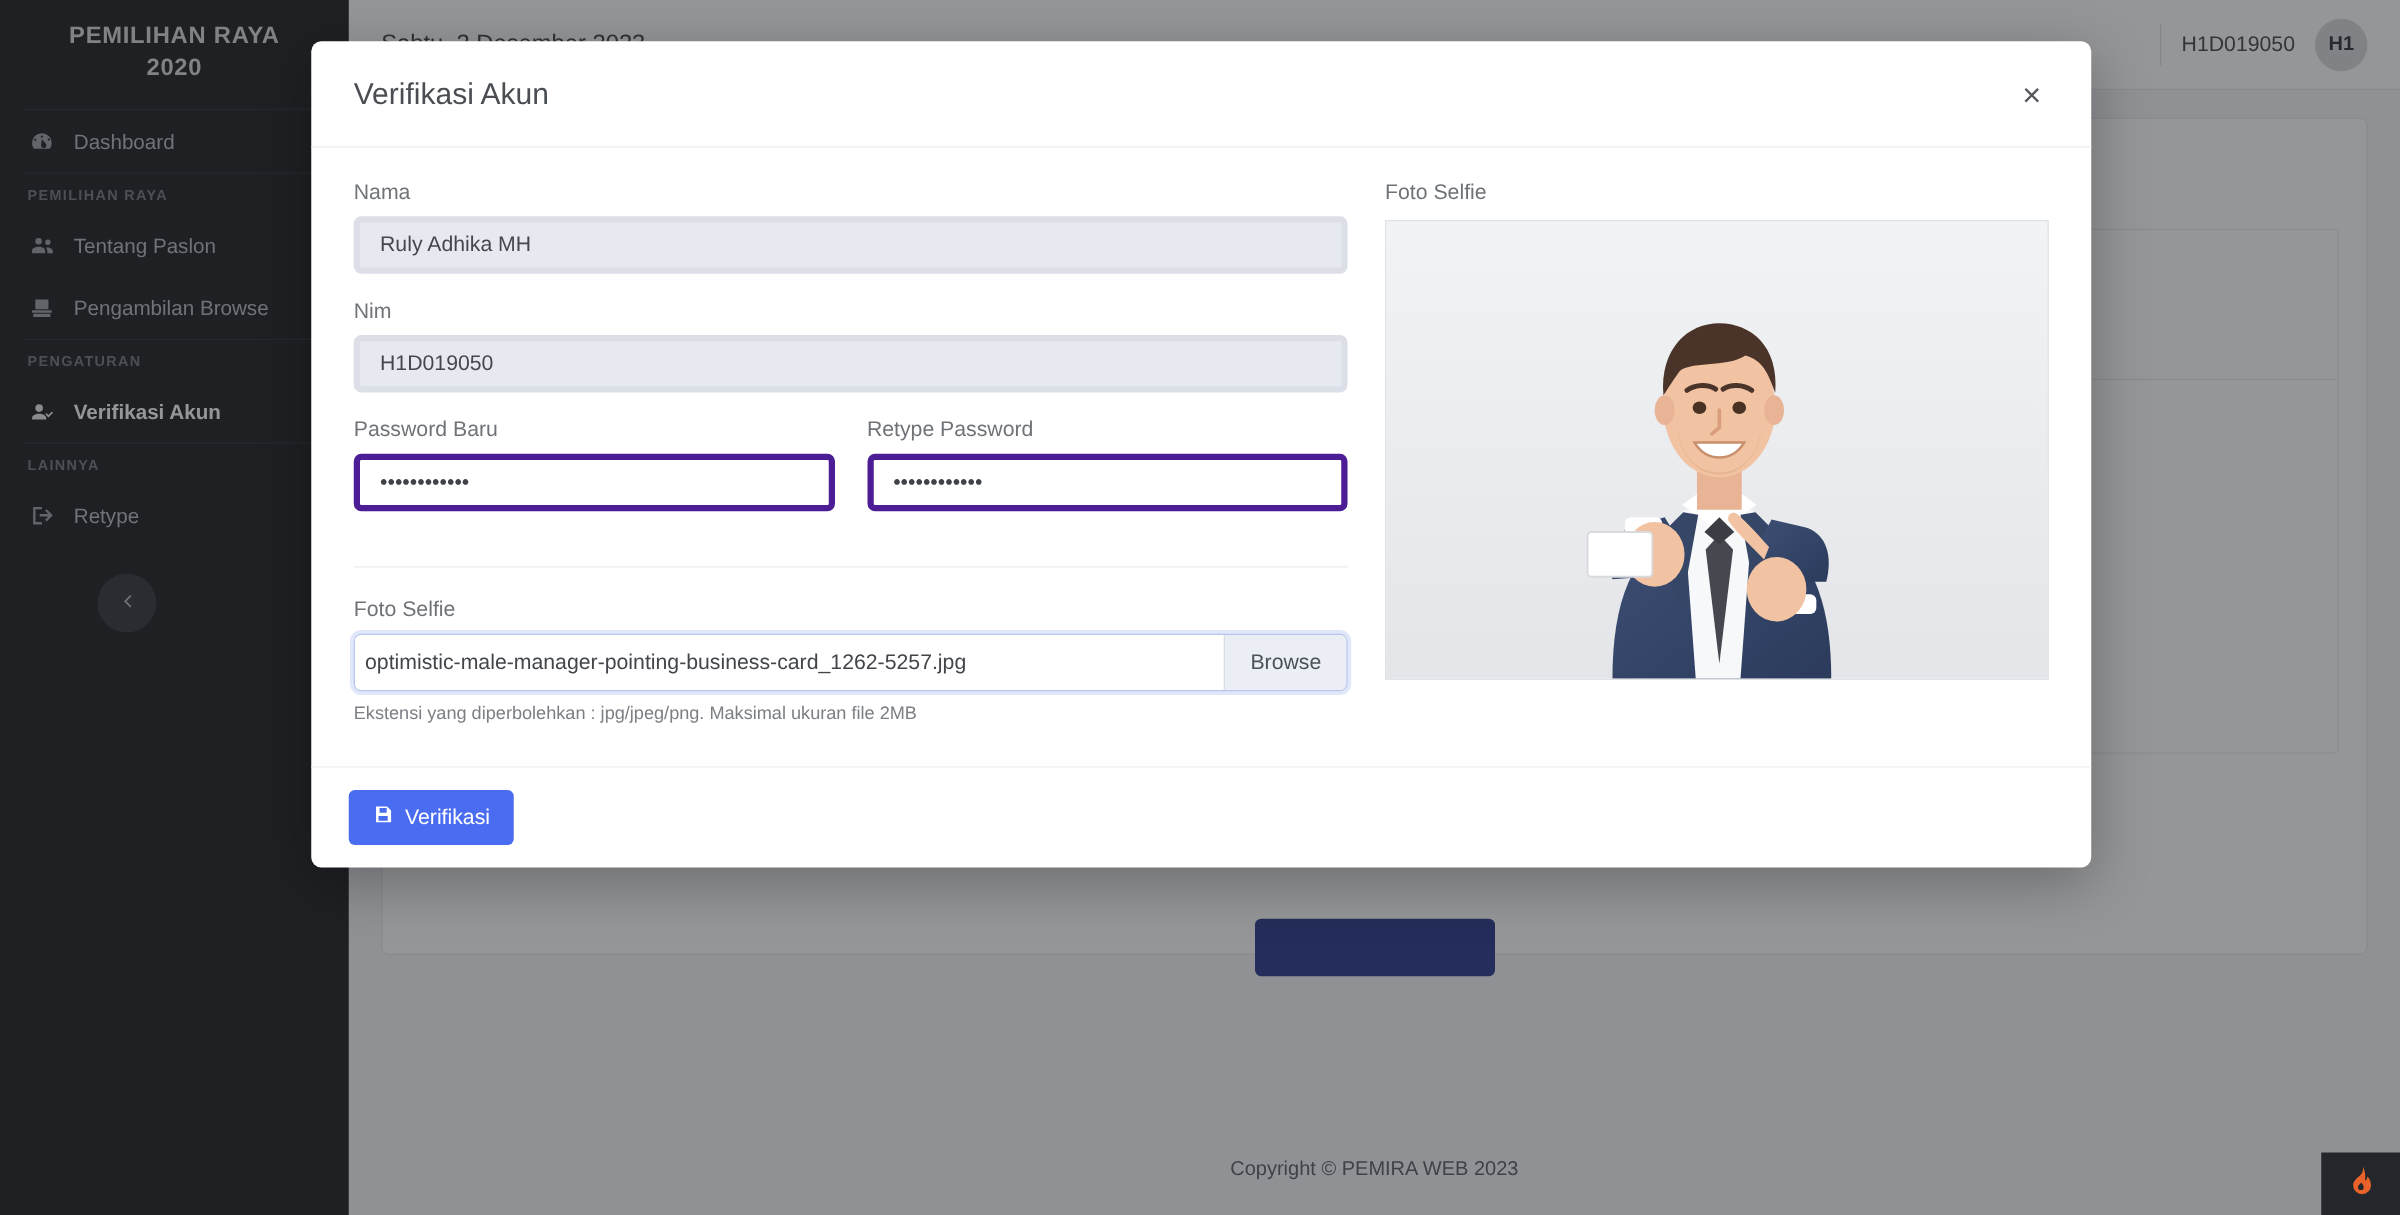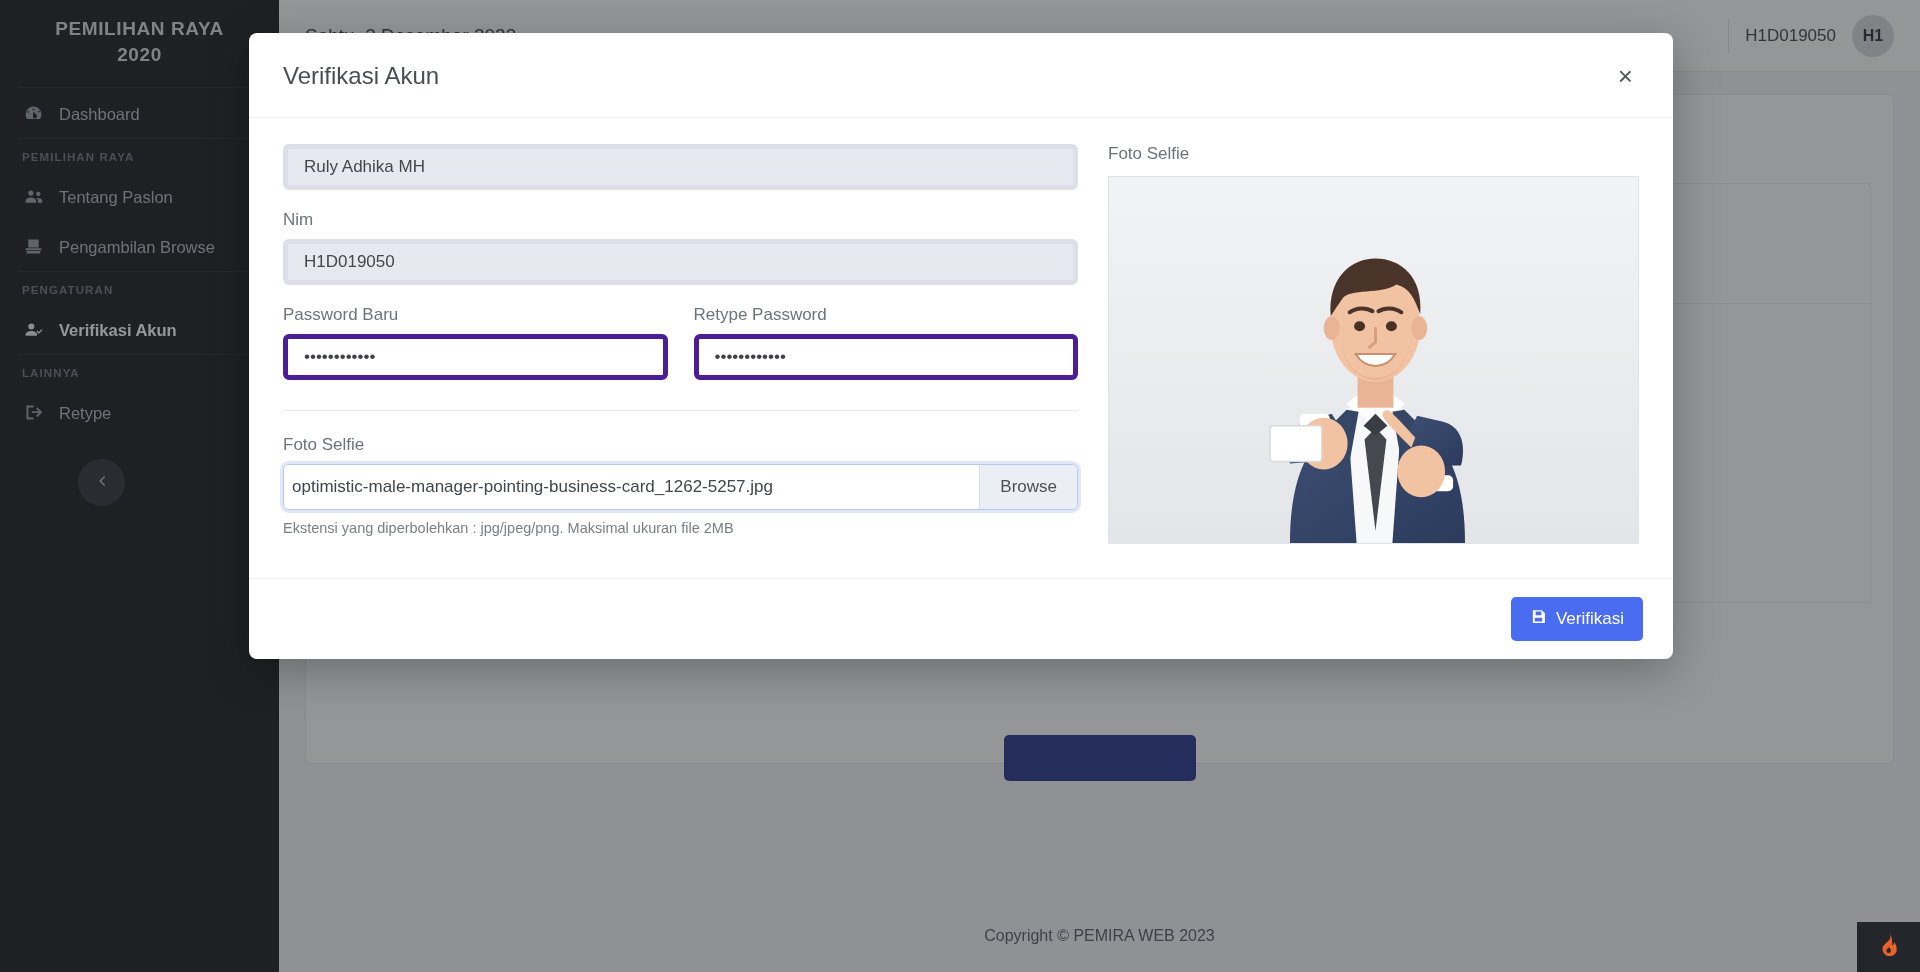--- a/index.html
+++ b/index.html
@@ -222,21 +222,21 @@
     font-family: "Liberation Sans", sans-serif;
     outline: none;
   }
   .inp.readonly {
     background: #e7e9f0;
     border-color: #dcdfe8;
     color: #44484d;
   }
   .fld { margin-bottom: 20px; }
   .row2 { display: flex; gap: 26px; }
-  .row2 > .fld { flex: 1; margin-bottom: 0; }
+  .row2 > .fld { flex: 1; margin-bottom: 14px; }
 
   .hr {
     border: none;
     border-top: 1px solid #e9ebee;
     margin: 30px 0 24px;
   }
 
   .file-wrap {
     display: flex;
     width: 100%;
@@ -282,21 +282,20 @@
     overflow: hidden;
     position: relative;
     background: #eef0f2;
   }
   .selfie-frame svg { width: 100%; height: 100%; display: block; }
 
   .modal-footer {
     border-top: 1px solid #eceef0;
     padding: 18px 30px;
     display: flex;
-    justify-content: flex-end;
   }
   .btn-primary {
     display: inline-flex;
     align-items: center;
     gap: 9px;
     background: #4a6cf0;
     color: #ffffff;
     border: none;
     border-radius: 5px;
     padding: 11px 19px;
@@ -417,20 +416,21 @@
     <div class="modal-header">
       <h2 class="modal-title">Verifikasi Akun</h2>
       <button class="modal-close">×</button>
     </div>
 
     <div class="modal-body">
 
       <div class="col-left">
 
         <div class="fld">
+          <label class="fld-label">Nama</label>
           <input class="inp readonly" type="text" readonly="" value="Ruly Adhika MH" style="">
         </div>
 
         <div class="fld">
           <label class="fld-label">Nim</label>
           <input class="inp readonly" type="text" readonly="" value="H1D019050" style="">
         </div>
 
         <div class="row2">
           <div class="fld">

